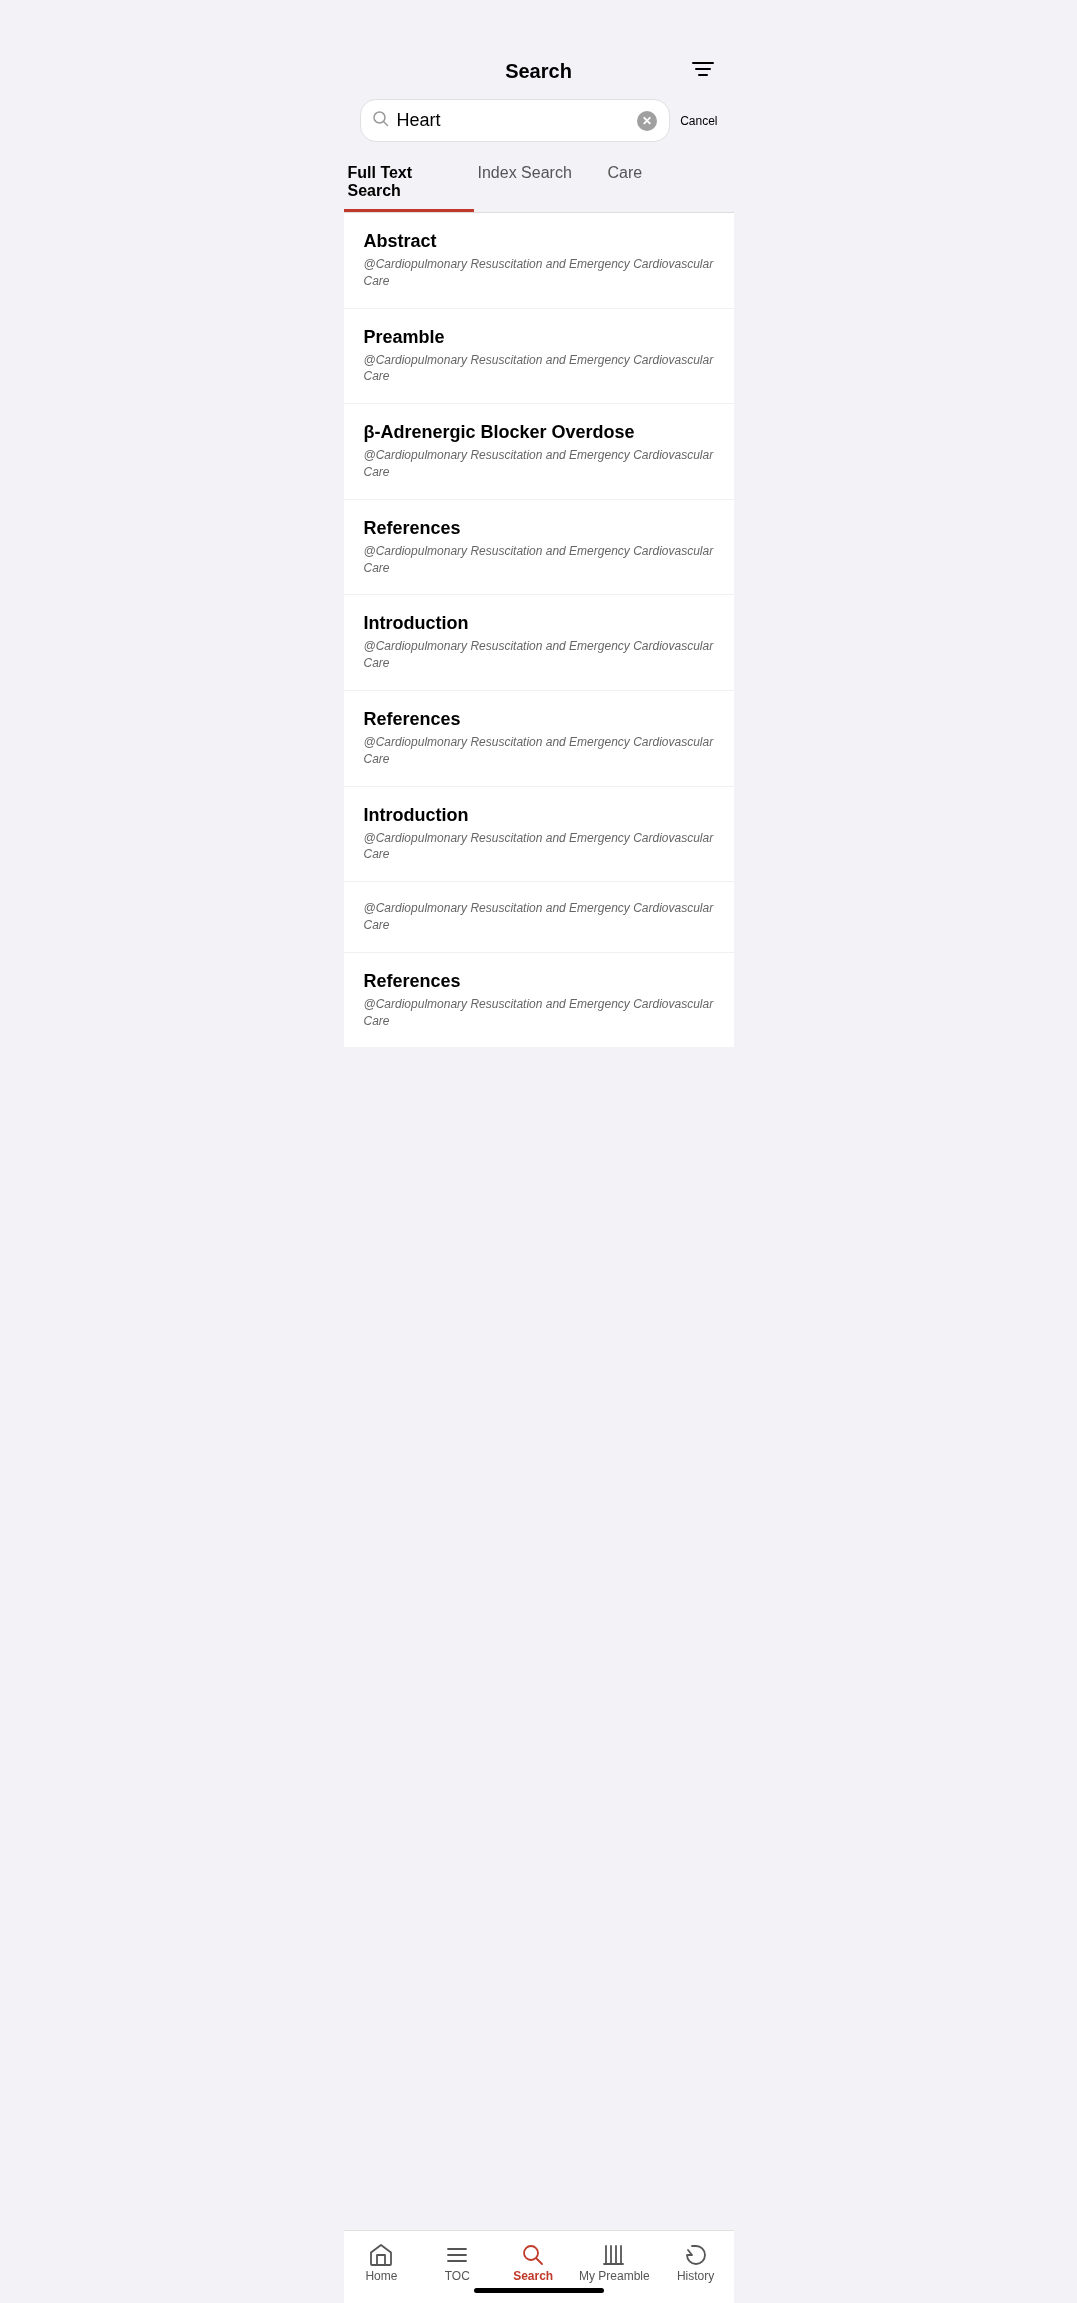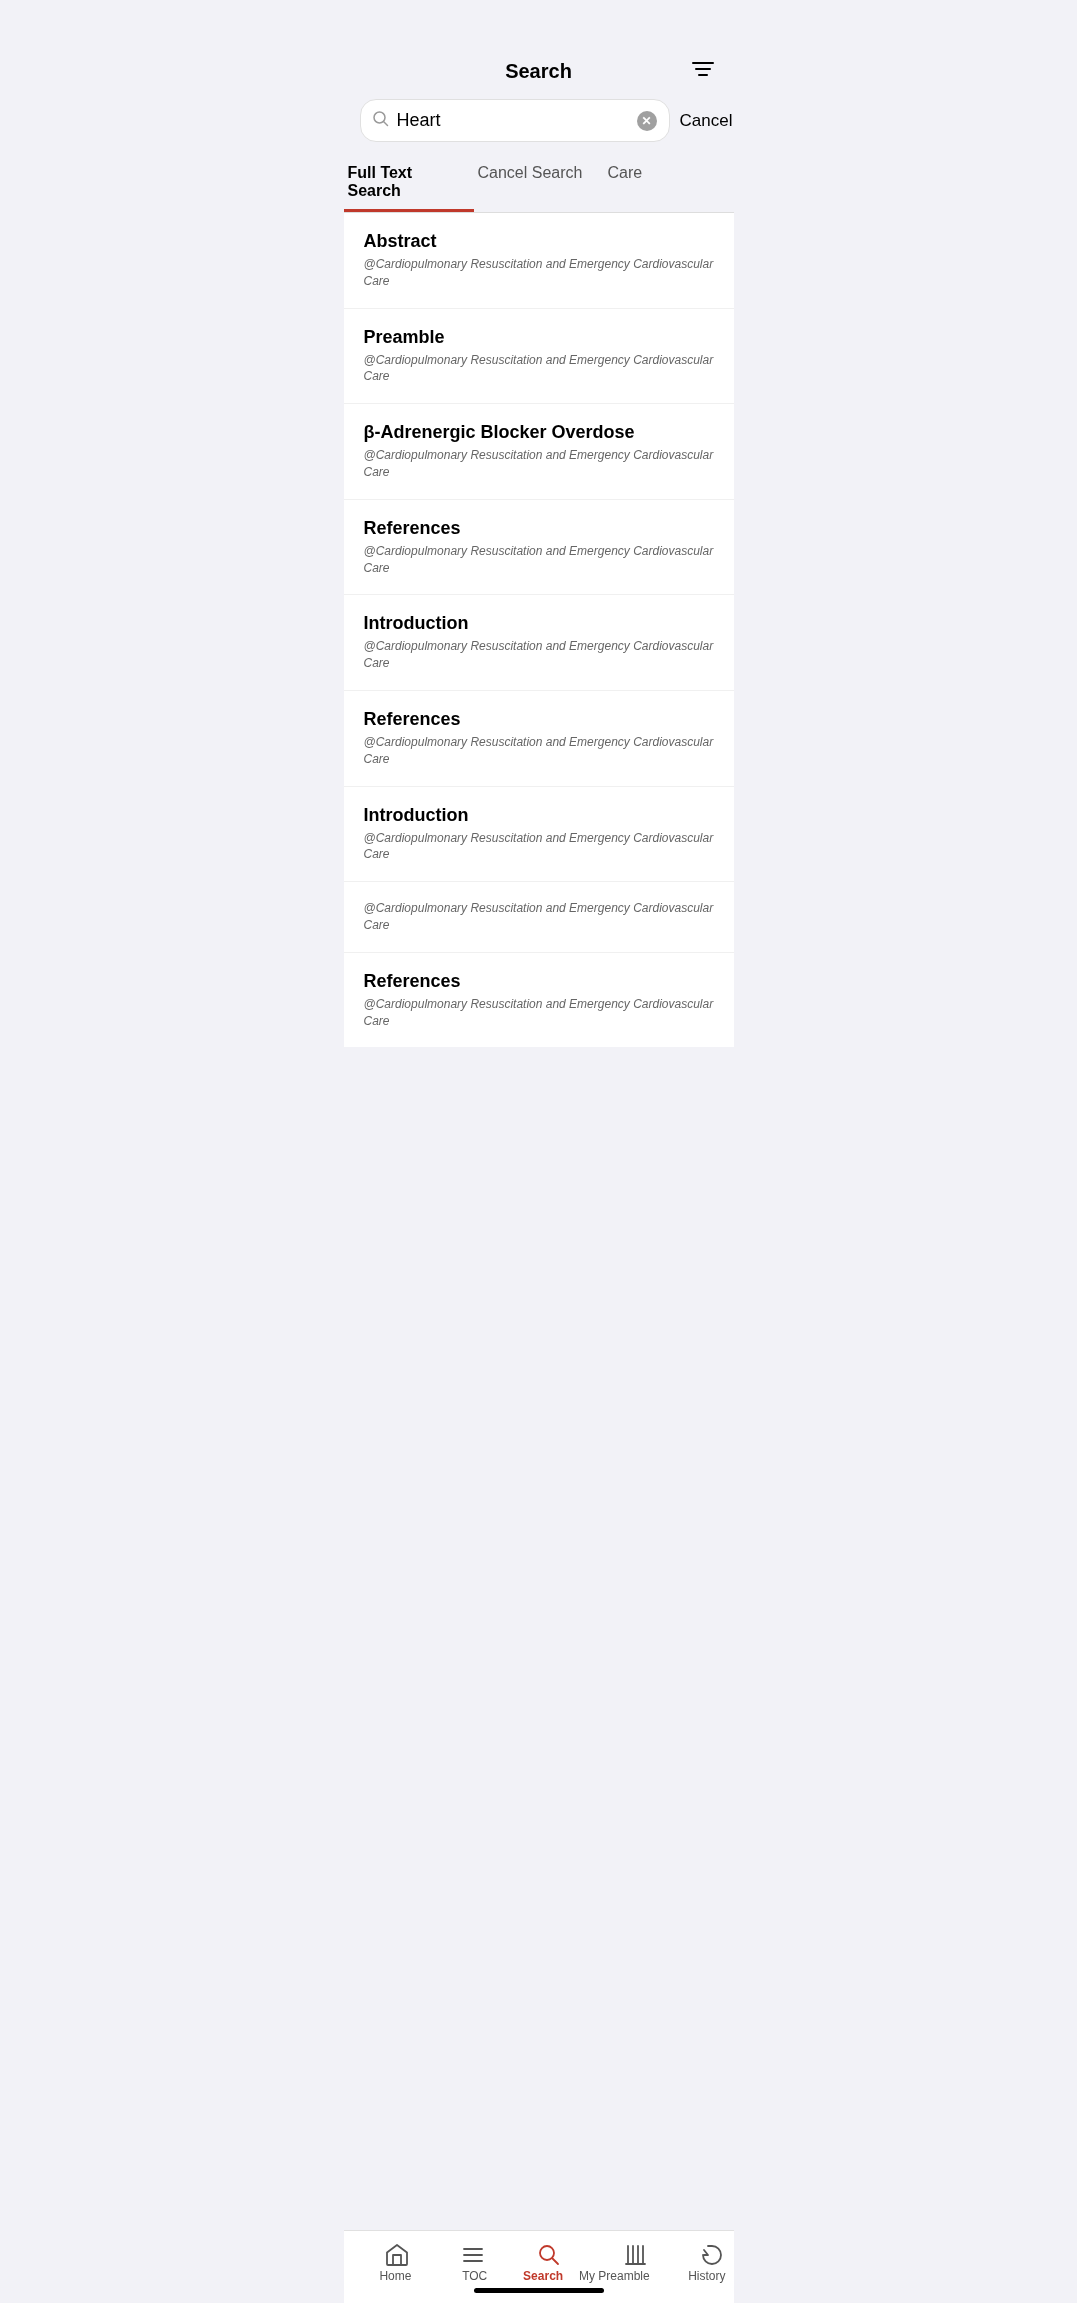--- a/index.html
+++ b/index.html
@@ -99,21 +99,21 @@
       display: flex;
       align-items: center;
       justify-content: center;
       cursor: pointer;
       color: #fff;
       font-size: 12px;
       font-weight: 600;
     }
 
     .cancel-button {
-      font-size: 17px;
+      font-size: 12px;
       color: #000;
       cursor: pointer;
       white-space: nowrap;
       background: none;
       border: none;
       padding: 0;
     }
 
     
     .tabs-container {
@@ -188,21 +188,21 @@
       border-top: 1px solid #e0e0e0;
       display: flex;
       align-items: center;
       justify-content: space-around;
       padding: 10px 0 20px;
     }
 
     .nav-item {
       display: flex;
       flex-direction: column;
-      align-items: flex-end;
+      align-items: center;
       cursor: pointer;
       min-width: 60px;
     }
 
     .nav-icon {
       width: 28px;
       height: 28px;
       display: flex;
       align-items: center;
       justify-content: center;
@@ -277,21 +277,21 @@
     <div class="clear-icon">✕</div>
   </div>
   <button class="cancel-button">Cancel</button>
 </div>
 
 <div class="tabs-container">
   <div class="tab active">
     <span>Full Text Search</span>
   </div>
   <div class="tab">
-    <span>Cancel Search</span>
+    <span>Index Search</span>
   </div>
   <div class="tab">
     <span>Care</span>
   </div>
 </div>
 
 <div class="results-container">
 
   <div class="result-item">
     <div class="result-title">Abstract</div>

